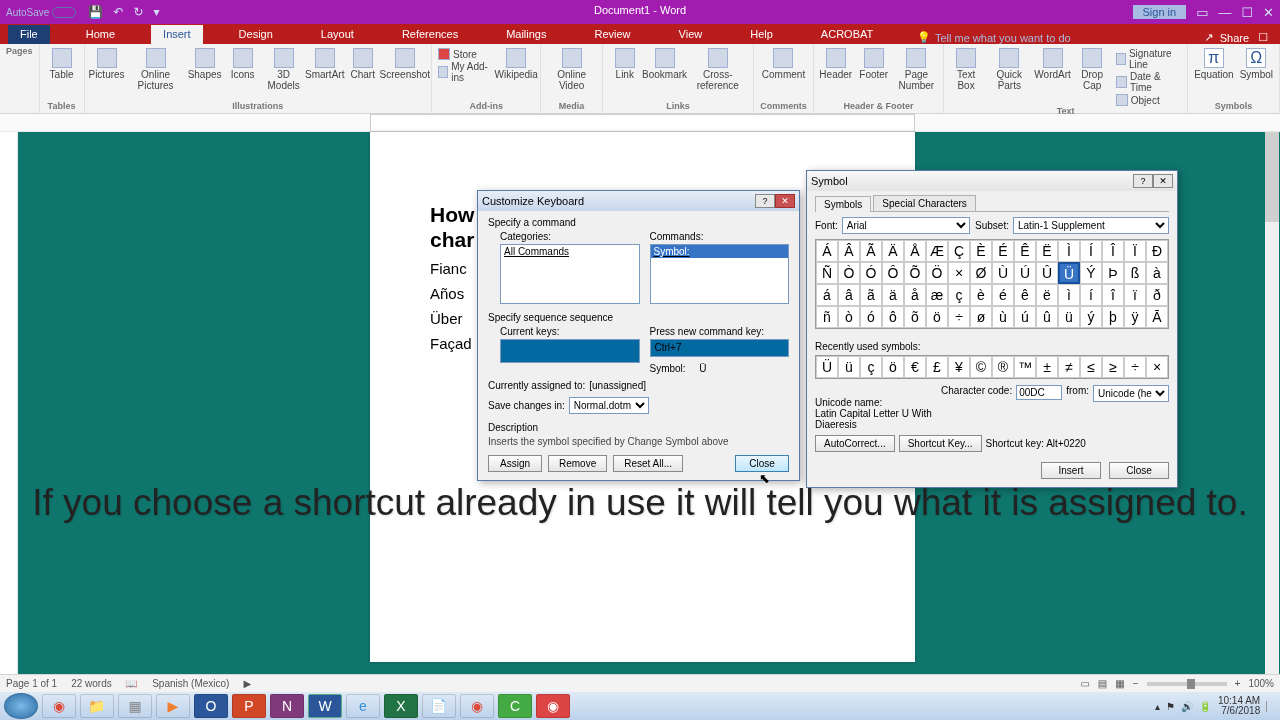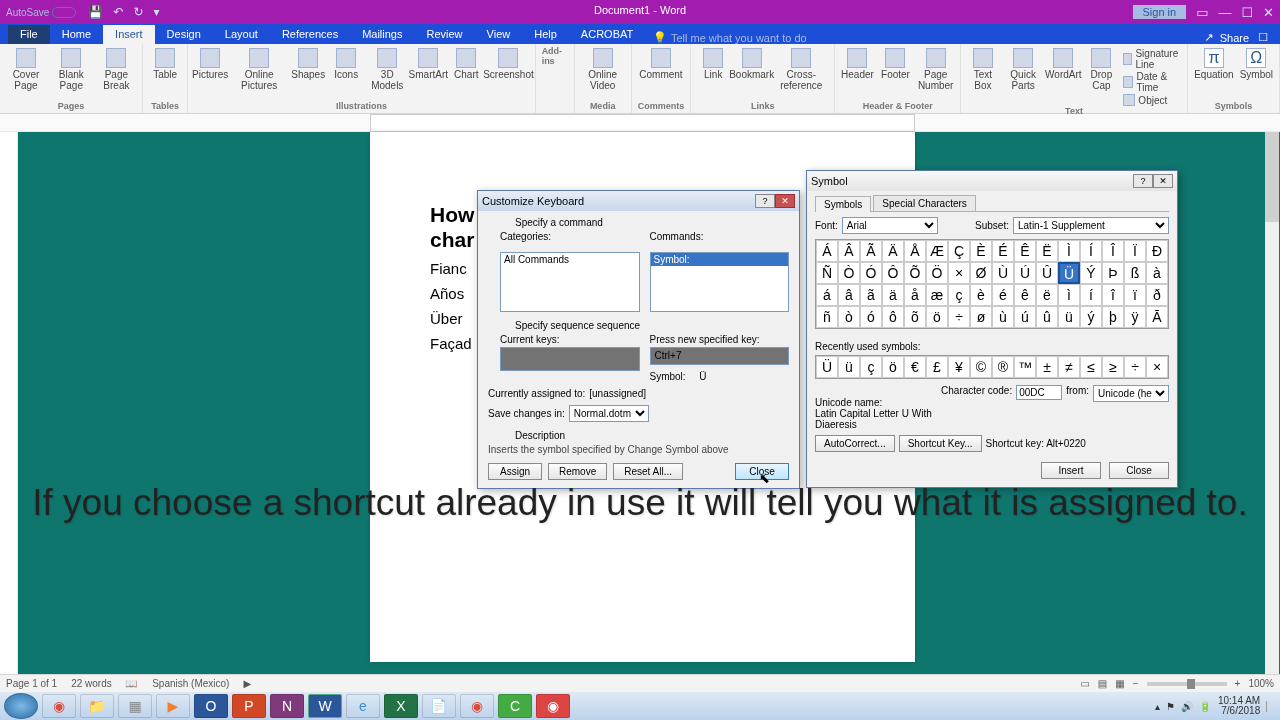--- a/index.html
+++ b/index.html
@@ -5,21 +5,21 @@
 * { margin:0; padding:0; box-sizing:border-box; font-family:"Segoe UI",Tahoma,sans-serif; }
 body { width:1280px; height:720px; overflow:hidden; background:#fff; position:relative; }
 .titlebar { height:24px; background:#a21caf; color:#fff; display:flex; align-items:center; font-size:11px; position:relative; }
 .titlebar .autosave { margin-left:6px; color:#a7bce0; font-size:10px; }
 .titlebar .qat { display:flex; gap:10px; margin-left:12px; }
 .titlebar .qat span { color:#cfe0f6; font-size:12px; cursor:pointer; }
 .titlebar .doc-title { position:absolute; left:50%; transform:translateX(-50%); top:4px; color:#fff; font-size:11px; }
 .titlebar .right { position:absolute; right:6px; display:flex; align-items:center; gap:10px; }
 .signin { background:#a7bce0; color:#2b579a; padding:1px 10px; font-size:11px; }
 .winctl { display:flex; gap:10px; color:#cfe0f6; font-size:13px; }
-.menubar { height:20px; background:#1d4ed8; display:flex; align-items:flex-end; padding-left:8px; }
+.menubar { height:20px; background:#b91c1c; display:flex; align-items:flex-end; padding-left:8px;gap:24px; }
 .menubar .tab { color:#fff; font-size:11px; padding:3px 12px 4px; cursor:pointer; }
 .menubar .tab.file { background:#1e3f73; }
 .menubar .tab.active { background:#f3f3f3; color:#2b579a; }
 .menubar .tell { margin-left:8px; color:#a7bce0; font-size:11px; display:flex; align-items:center; gap:4px; }
 .menubar .share { position:absolute; right:12px; color:#fff; font-size:11px; display:flex; align-items:center; gap:6px; }
 .ribbon { height:70px; background:#f3f3f3; border-bottom:1px solid #d4d4d4; display:flex; font-size:10px; color:#444; }
 .rgroup { border-right:1px solid #e1e1e1; padding:2px 6px; display:flex; flex-direction:column; justify-content:space-between; align-items:center; }
 .rgroup .items { display:flex; gap:6px; align-items:flex-start; flex:1; padding-top:2px; }
 .ritm { display:flex; flex-direction:column; align-items:center; gap:1px; cursor:pointer; font-size:10px; line-height:1.1; text-align:center; min-width:32px; }
 .ritm .icn { width:20px; height:20px; background:#d0d8e8; border:1px solid #a0b0d0; }
@@ -37,27 +37,27 @@
 .caption { position:absolute; top:482px; left:0; right:0; text-align:center; font-size:37px; font-weight:500; color:#222; text-shadow:1px 1px 2px rgba(0,0,0,0.15); line-height:1.15; pointer-events:none; }
 
 .dialog { position:absolute; background:#f0f0f0; border:1px solid #5a7aa8; box-shadow:2px 2px 8px rgba(0,0,0,0.3); font-size:11px; }
 .dtitle { background:linear-gradient(#e8eef8,#c8d6ec); height:20px; display:flex; align-items:center; padding:0 4px; justify-content:space-between; font-size:11px; color:#000; }
 .dtitle .btns { display:flex; }
 .dtitle .btns span { width:20px; height:14px; border:1px solid #888; background:#e8e8e8; font-size:9px; text-align:center; line-height:12px; cursor:pointer; }
 .dtitle .btns .close { background:#c75050; color:#fff; border-color:#a03030; }
 
 #customize-kbd { left:477px; top:190px; width:323px; }
 #customize-kbd .body { padding:6px 10px 8px; }
-#customize-kbd .sec { font-size:10px; color:#000; margin-bottom:3px;margin-left:27px; }
+#customize-kbd .sec { font-size:10px; color:#000; margin-bottom:3px; }
 #customize-kbd .two { display:flex; gap:10px;padding-left:12px; }
 #customize-kbd .col { flex:1; font-size:10px; }
-#customize-kbd .list { border:1px solid #7a9ac0; background:#fff; height:60px; font-size:10px; position:relative; margin-top:10px; }
+#customize-kbd .list { border:1px solid #7a9ac0; background:#fff; height:60px; font-size:10px; position:relative; margin-top:2px;text-decoration:underline; }
 #customize-kbd .list .selitem { background:#3874c6; color:#fff; padding:1px 3px; font-size:10px; }
 #customize-kbd .list .item { padding:1px 3px; }
-#customize-kbd .text { border:1px solid #7a9ac0; background:#737373; height:18px; padding:2px 4px; font-size:10px; margin-top:2px; }
+#customize-kbd .text { border:1px solid #7a9ac0; background:#0369a1; height:18px; padding:2px 4px; font-size:10px; margin-top:2px; }
 #customize-kbd .small { height:24px; }
 #customize-kbd .row { margin-top:6px; font-size:10px; display:flex; align-items:center; gap:4px; }
 #customize-kbd .desc { color:#444; font-size:10px; margin-top:2px; }
 #customize-kbd .dbtns { display:flex; gap:6px; margin-top:8px; }
 #customize-kbd .dbtns button { font-size:10px; padding:2px 10px; min-width:54px; background:linear-gradient(#fdfdfd,#e5e5e5); border:1px solid #8a8a8a; cursor:pointer; }
 #customize-kbd .dbtns .spacer { flex:1; }
 #customize-kbd .dbtns .focus { border:1px solid #3c7fb1; background:linear-gradient(#eaf6fd,#bee6fd); }
 select.inline { font-size:10px; border:1px solid #7a9ac0; background:#fff; height:17px; }
 
 #symbol-dlg { left:806px; top:170px; width:372px; background:#f0f0f0; }
@@ -125,37 +125,20 @@
   <div class="tab">Review</div>
   <div class="tab">View</div>
   <div class="tab">Help</div>
   <div class="tab">ACROBAT</div>
   <div class="tell">💡 <span>Tell me what you want to do</span></div>
   <div class="share">↗ <span>Share</span> &nbsp;☐</div>
 </div>
 
 <div class="ribbon">
   <div class="rgroup">
-      <div class="items">
-    <div class="ritm">
-          <div class="icn"></div>
-          <span>Cover
-Page</span>
-        </div>
-    <div class="ritm">
-          <div class="icn"></div>
-          <span>Blank
-Page</span>
-        </div>
-    <div class="ritm">
-          <div class="icn"></div>
-          <span>Page
-Break</span>
-        </div>
-  </div>
       <div class="gname">Pages</div>
     </div>
 
   <div class="rgroup">
       <div class="items">
     <div class="ritm">
           <div class="icn"></div>
           <span>Table</span>
         </div>
   </div>
@@ -196,61 +179,77 @@
         </div>
     <div class="ritm">
           <div class="icn"></div>
           <span>Screenshot</span>
         </div>
   </div>
       <div class="gname">Illustrations</div>
     </div>
 
   <div class="rgroup">
+      <div class="items">
+    <div class="stacked">
+      <div class="row">
+            <div class="icn" style="background:#d44"></div>
+            <span>Store</span>
+          </div>
+      <div class="row">
+            <div class="icn"></div>
+            <span>My Add-ins</span>
+          </div>
+    </div>
+    <div class="ritm">
+          <div class="icn"></div>
+          <span>Wikipedia</span>
+        </div>
+  </div>
       <div class="gname">Add-ins</div>
     </div>
 
   <div class="rgroup">
       <div class="items">
     <div class="ritm">
           <div class="icn"></div>
           <span>Online
 Video</span>
         </div>
   </div>
       <div class="gname">Media</div>
     </div>
 
   <div class="rgroup">
       <div class="items">
     <div class="ritm">
           <div class="icn"></div>
-          <span>Comment</span>
-        </div>
-  </div>
-      <div class="gname">Comments</div>
-    </div>
-
-  <div class="rgroup">
-      <div class="items">
-    <div class="ritm">
-          <div class="icn"></div>
           <span>Link</span>
         </div>
     <div class="ritm">
           <div class="icn"></div>
           <span>Bookmark</span>
         </div>
     <div class="ritm">
           <div class="icn"></div>
           <span>Cross-
 reference</span>
         </div>
   </div>
       <div class="gname">Links</div>
+    </div>
+
+  <div class="rgroup">
+      <div class="items">
+    <div class="ritm">
+          <div class="icn"></div>
+          <span>Comment</span>
+        </div>
+  </div>
+      <div class="gname">Comments</div>
     </div>
 
   <div class="rgroup">
       <div class="items">
     <div class="ritm">
           <div class="icn"></div>
           <span>Header</span>
         </div>
     <div class="ritm">
           <div class="icn"></div>
@@ -363,21 +362,21 @@
         </div>
       </div>
     </div>
     <div class="sec" style="margin-top:8px">Specify sequence sequence</div>
     <div class="two">
       <div class="col">
         <div>Current keys:</div>
         <div class="text small"></div>
       </div>
       <div class="col">
-        <div>Press new specified key:</div>
+        <div>Press new command key:</div>
         <div class="text">Ctrl+7</div>
         <div class="row"><span>Symbol:</span>&nbsp;&nbsp;<span>Ü</span></div>
       </div>
     </div>
     <div class="row">
         <span>Currently assigned to:</span> 
         <span>[unassigned]</span>
       </div>
     <div class="row">
         <span>Save changes in:</span>
@@ -403,21 +402,21 @@
       <span>✕</span>
     </div>
   </div>
   <div class="body">
     <div class="tabs">
       <div class="t active">Symbols</div>
       <div class="t">Special Characters</div>
     </div>
     <div class="row">
       <span>Font:</span>
-      <select class="inline" style="width:96px"><option>Arial</option></select>
+      <select class="inline" style="width:128px"><option>Arial</option></select>
       <span style="margin-left:auto">Subset:</span>
       <select class="inline" style="width:156px"><option>Latin-1 Supplement</option></select>
     </div>
     <div class="grid" id="symgrid">
         <div class="c">Á</div>
         <div class="c">Â</div>
         <div class="c">Ã</div>
         <div class="c">Ä</div>
         <div class="c">Å</div>
         <div class="c">Æ</div>

